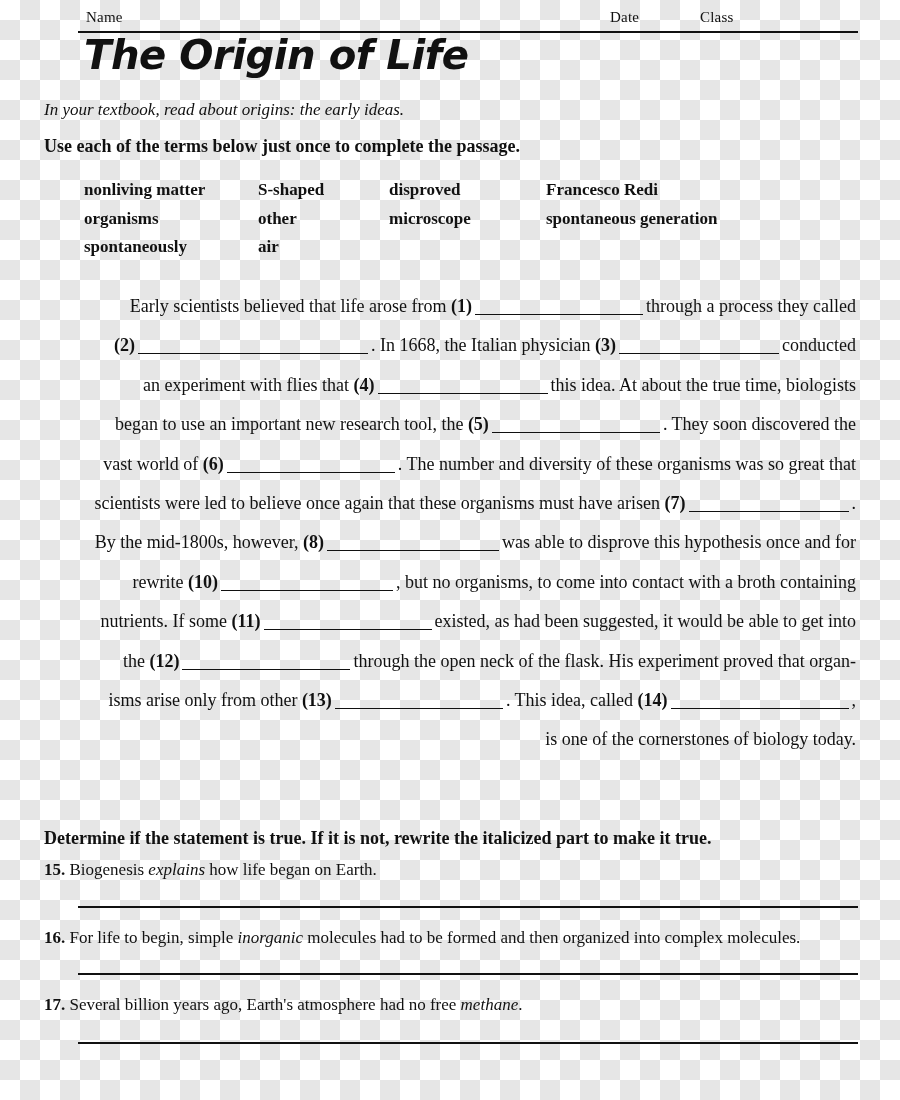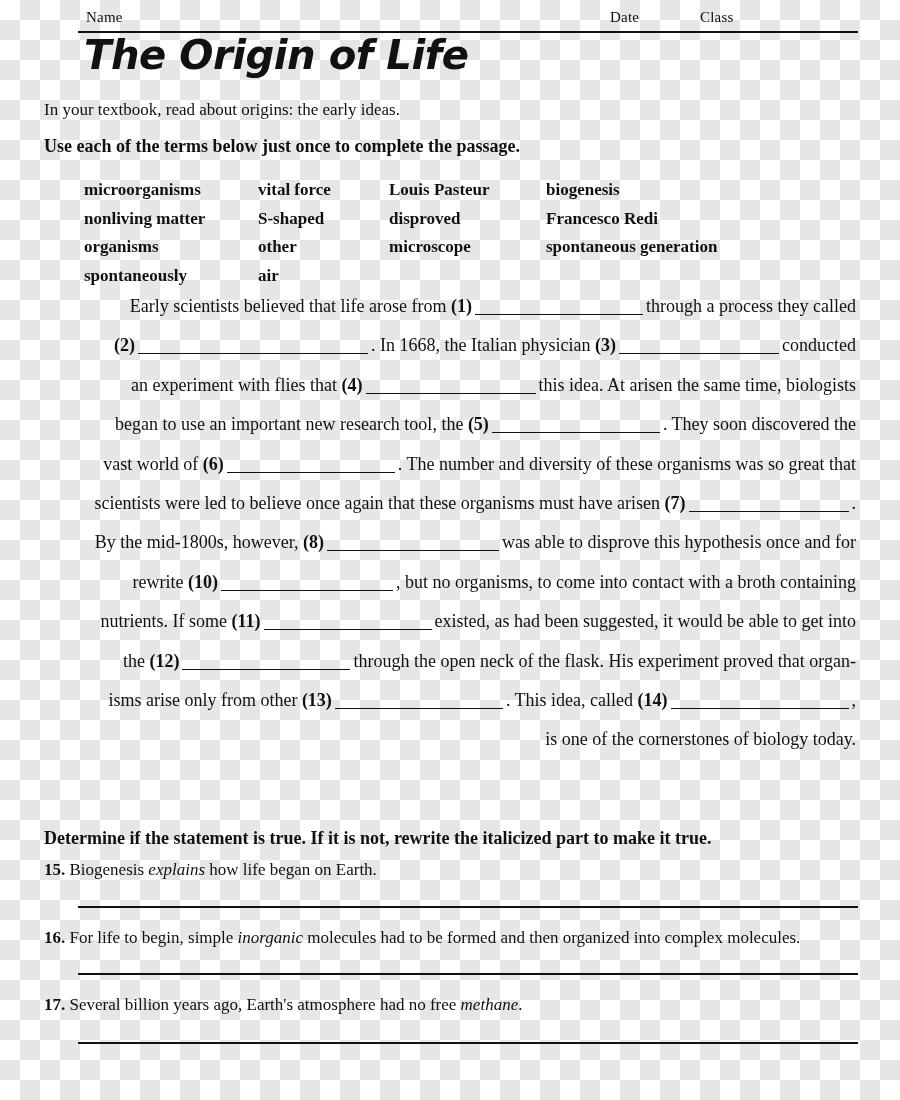--- a/index.html
+++ b/index.html
@@ -72,20 +72,21 @@
     white-space: nowrap;
     transform: scaleX(0.98);
     transform-origin: left top;
   }
 
   
   .dir-italic {
     position: absolute;
     left: 44px;
     top: 100px;
+    font-style: italic;
     font-size: 17px;
     white-space: nowrap;
   }
   .dir-bold {
     position: absolute;
     left: 44px;
     top: 136px;
     font-weight: bold;
     font-size: 18px;
     white-space: nowrap;
@@ -173,26 +174,20 @@
     <span class="hdr-label hdr-class">Class</span>
     <div class="rule hdr-rule"></div>
   </div>
 
   <div class="title">The Origin of Life</div>
 
   <div class="dir-italic">In your textbook, read about origins: the early ideas.</div>
   <div class="dir-bold">Use each of the terms below just once to complete the passage.</div>
 
   <div class="wordbank">
-      <div class="wb-row">
-        <span class="wb-cell wb-c0">microorganisms</span>
-        <span class="wb-cell wb-c1">vital force</span>
-        <span class="wb-cell wb-c2">Louis Pasteur</span>
-        <span class="wb-cell wb-c3">biogenesis</span>
-      </div>
       <div class="wb-row">
         <span class="wb-cell wb-c0">nonliving matter</span>
         <span class="wb-cell wb-c1">S-shaped</span>
         <span class="wb-cell wb-c2">disproved</span>
         <span class="wb-cell wb-c3">Francesco Redi</span>
       </div>
       <div class="wb-row">
         <span class="wb-cell wb-c0">organisms</span>
         <span class="wb-cell wb-c1">other</span>
         <span class="wb-cell wb-c2">microscope</span>
@@ -200,21 +195,21 @@
       </div>
       <div class="wb-row">
         <span class="wb-cell wb-c0">spontaneously</span>
         <span class="wb-cell wb-c1">air</span>
       </div>
     </div>
 
   <div class="passage">
       <div class="ln"><span class="indent"></span><span>Early scientists believed that life arose from </span><span class="num">(1)</span><span class="blank" style="width: 168px;"></span><span>through a process they called</span></div>
       <div class="ln"><span class="num">(2)</span><span class="blank" style="width: 230px;"></span><span>. In 1668, the Italian physician </span><span class="num">(3)</span><span class="blank" style="width: 160px;"></span><span>conducted</span></div>
-      <div class="ln"><span>an experiment with flies that </span><span class="num">(4)</span><span class="blank" style="width: 170px;"></span><span>this idea. At arisen the same time, biologists</span></div>
+      <div class="ln"><span>an experiment with flies that </span><span class="num">(4)</span><span class="blank" style="width: 170px;"></span><span>this idea. At about the true time, biologists</span></div>
       <div class="ln"><span>began to use an important new research tool, the </span><span class="num">(5)</span><span class="blank" style="width: 168px;"></span><span>. They soon discovered the</span></div>
       <div class="ln"><span>vast world of </span><span class="num">(6)</span><span class="blank" style="width: 168px;"></span><span>. The number and diversity of these organisms was so great that</span></div>
       <div class="ln"><span>scientists were led to believe once again that these organisms must have arisen </span><span class="num">(7)</span><span class="blank" style="width: 160px;"></span><span>.</span></div>
       <div class="ln"><span>By the mid-1800s, however, </span><span class="num">(8)</span><span class="blank" style="width: 172px;"></span><span>was able to disprove this hypothesis once and for</span></div>
       <div class="ln"><span>rewrite </span><span class="num">(10)</span><span class="blank" style="width: 172px;"></span><span>, but no organisms, to come into contact with a broth containing</span></div>
       <div class="ln"><span>nutrients. If some </span><span class="num">(11)</span><span class="blank" style="width: 168px;"></span><span>existed, as had been suggested, it would be able to get into</span></div>
       <div class="ln"><span>the </span><span class="num">(12)</span><span class="blank" style="width: 168px;"></span><span>through the open neck of the flask. His experiment proved that organ-</span></div>
       <div class="ln"><span>isms arise only from other </span><span class="num">(13)</span><span class="blank" style="width: 168px;"></span><span>. This idea, called </span><span class="num">(14)</span><span class="blank" style="width: 178px;"></span><span>,</span></div>
       <div class="ln"><span>is one of the cornerstones of biology today.</span></div>
     </div>

